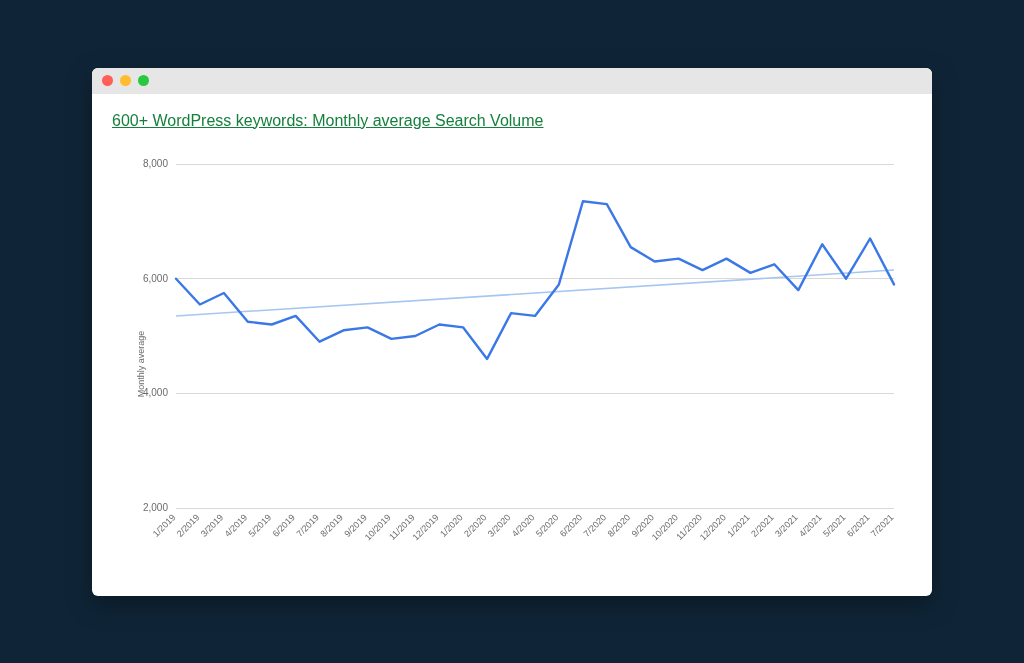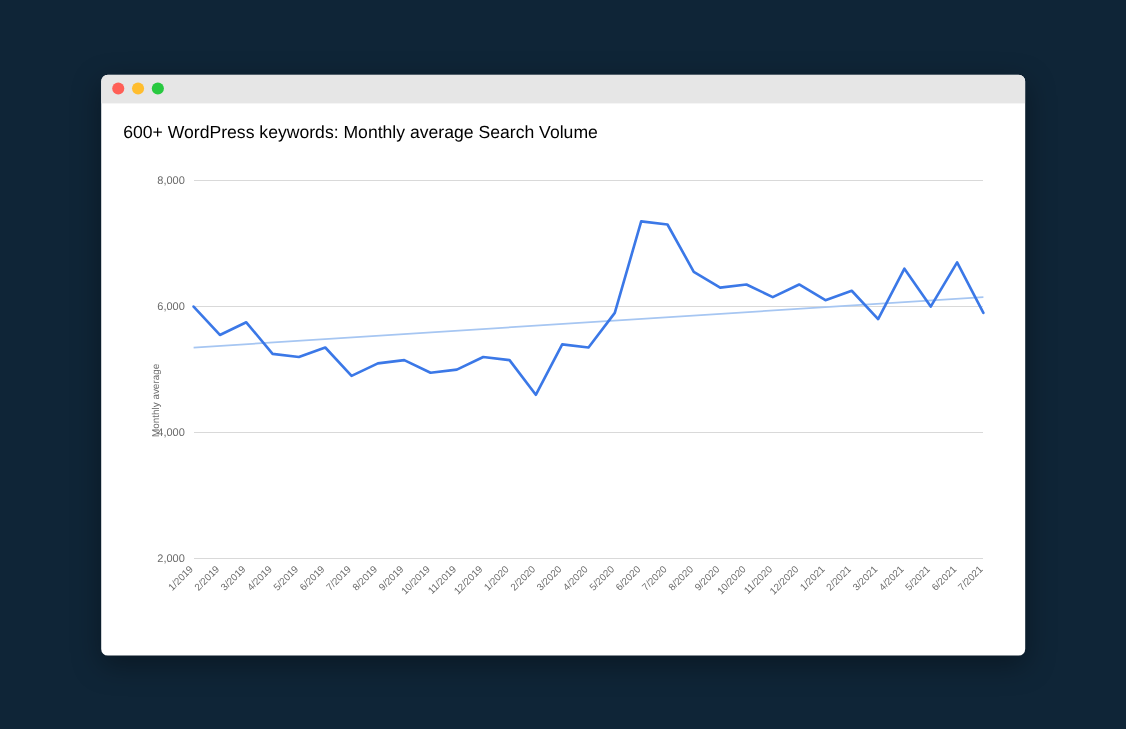--- a/index.html
+++ b/index.html
@@ -29,22 +29,23 @@
   }
   .dot { width: 11px; height: 11px; border-radius: 50%; }
   .dot.red { background: #ff5f57; }
   .dot.yellow { background: #ffbd2e; }
   .dot.green { background: #28c940; }
 
   .content { padding: 16px 18px 22px 18px; }
 
   .chart-title {
     font-size: 16px;
-    color: #000000;
+    color: #15803d;
     margin: 2px 0 24px 2px;
+    text-decoration: underline;
   }
 
   .chart-wrap { position: relative; }
 
   .ylabel {
     position: absolute;
     left: -2px; top: 50%;
     transform: translateY(-50%) rotate(-90deg);
     transform-origin: center;
     font-size: 9px;

